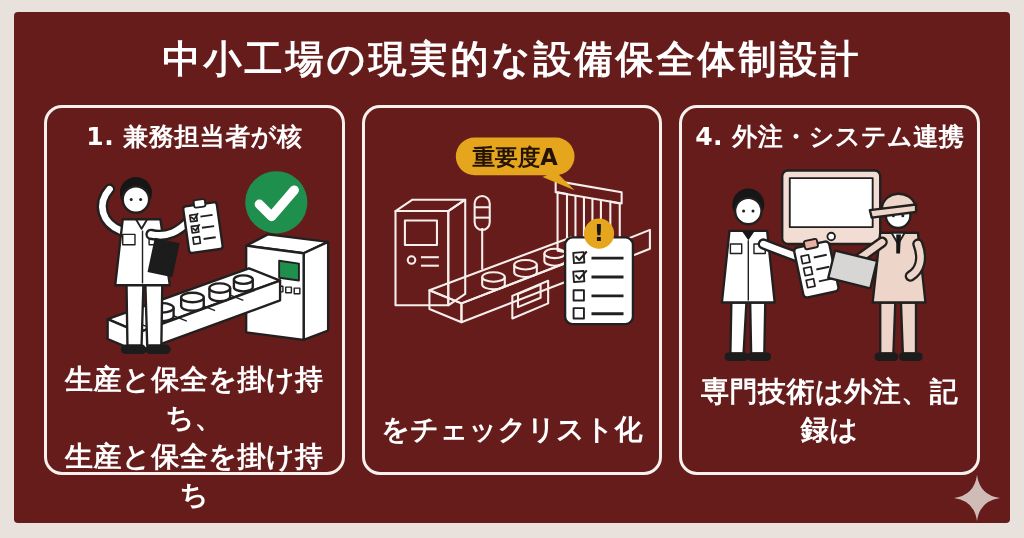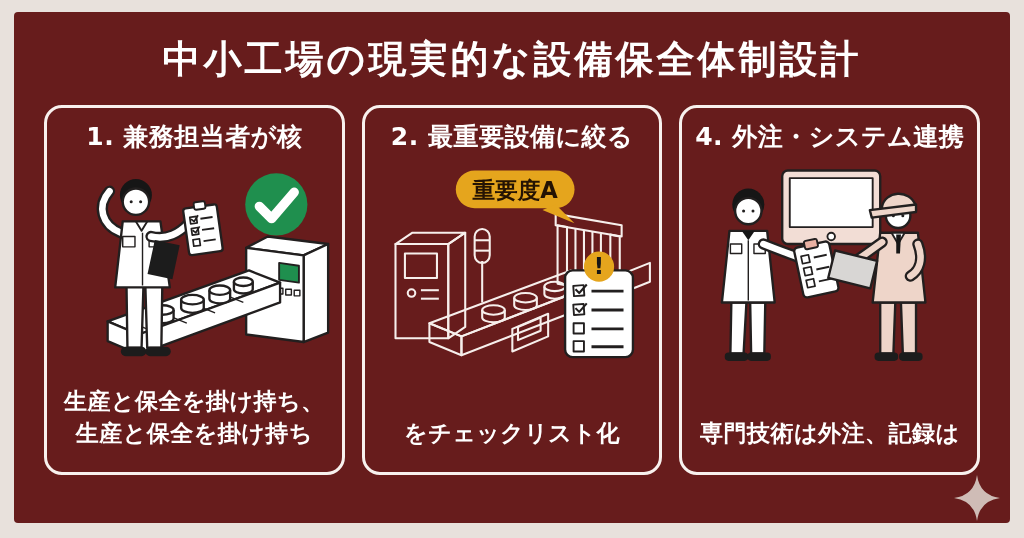--- a/index.html
+++ b/index.html
@@ -54,21 +54,21 @@
   }
   .art {
     width: 100%;
     height: 208px;
     margin-top: 4px;
   }
   .caption {
     margin-top: auto;
     text-align: center;
     color: #ffffff;
-    font-size: 23px;
+    font-size: 28px;
     font-weight: 800;
     line-height: 1.38;
     letter-spacing: 0.5px;
   }
   .sparkle {
     position: absolute;
     right: 24px;
     bottom: 17px;
     width: 46px;
     height: 46px;
@@ -157,21 +157,20 @@
             </g>
           </svg>
         </div>
         <p class="caption">
           <span>生産と保全を掛け持ち、</span><br>
           <span>生産と保全を掛け持ち</span>
         </p>
       </section>
 
       <section class="panel">
-        <h2 class="panel-heading">2. 最重要設備に絞る</h2>
         <div class="art">
           <svg width="100%" height="100%" viewBox="0 0 300 212" preserveAspectRatio="xMidYMid meet">
 
             <g stroke="#f7efec" stroke-width="2.2" fill="none" stroke-linejoin="round">
               <polygon points="26,88 44,76 100,76 82,88"></polygon>
               <polygon points="82,88 100,76 100,176 82,188"></polygon>
               <rect x="26" y="88" width="56" height="100"></rect>
               <rect x="36" y="98" width="34" height="26"></rect>
               <circle cx="43" cy="140" r="4"></circle>
               <line x1="53" y1="137" x2="72" y2="137"></line>

